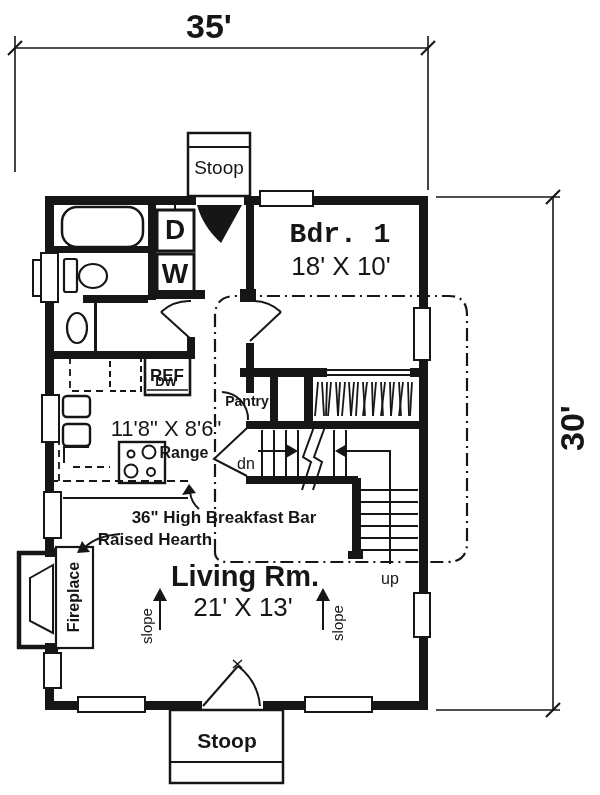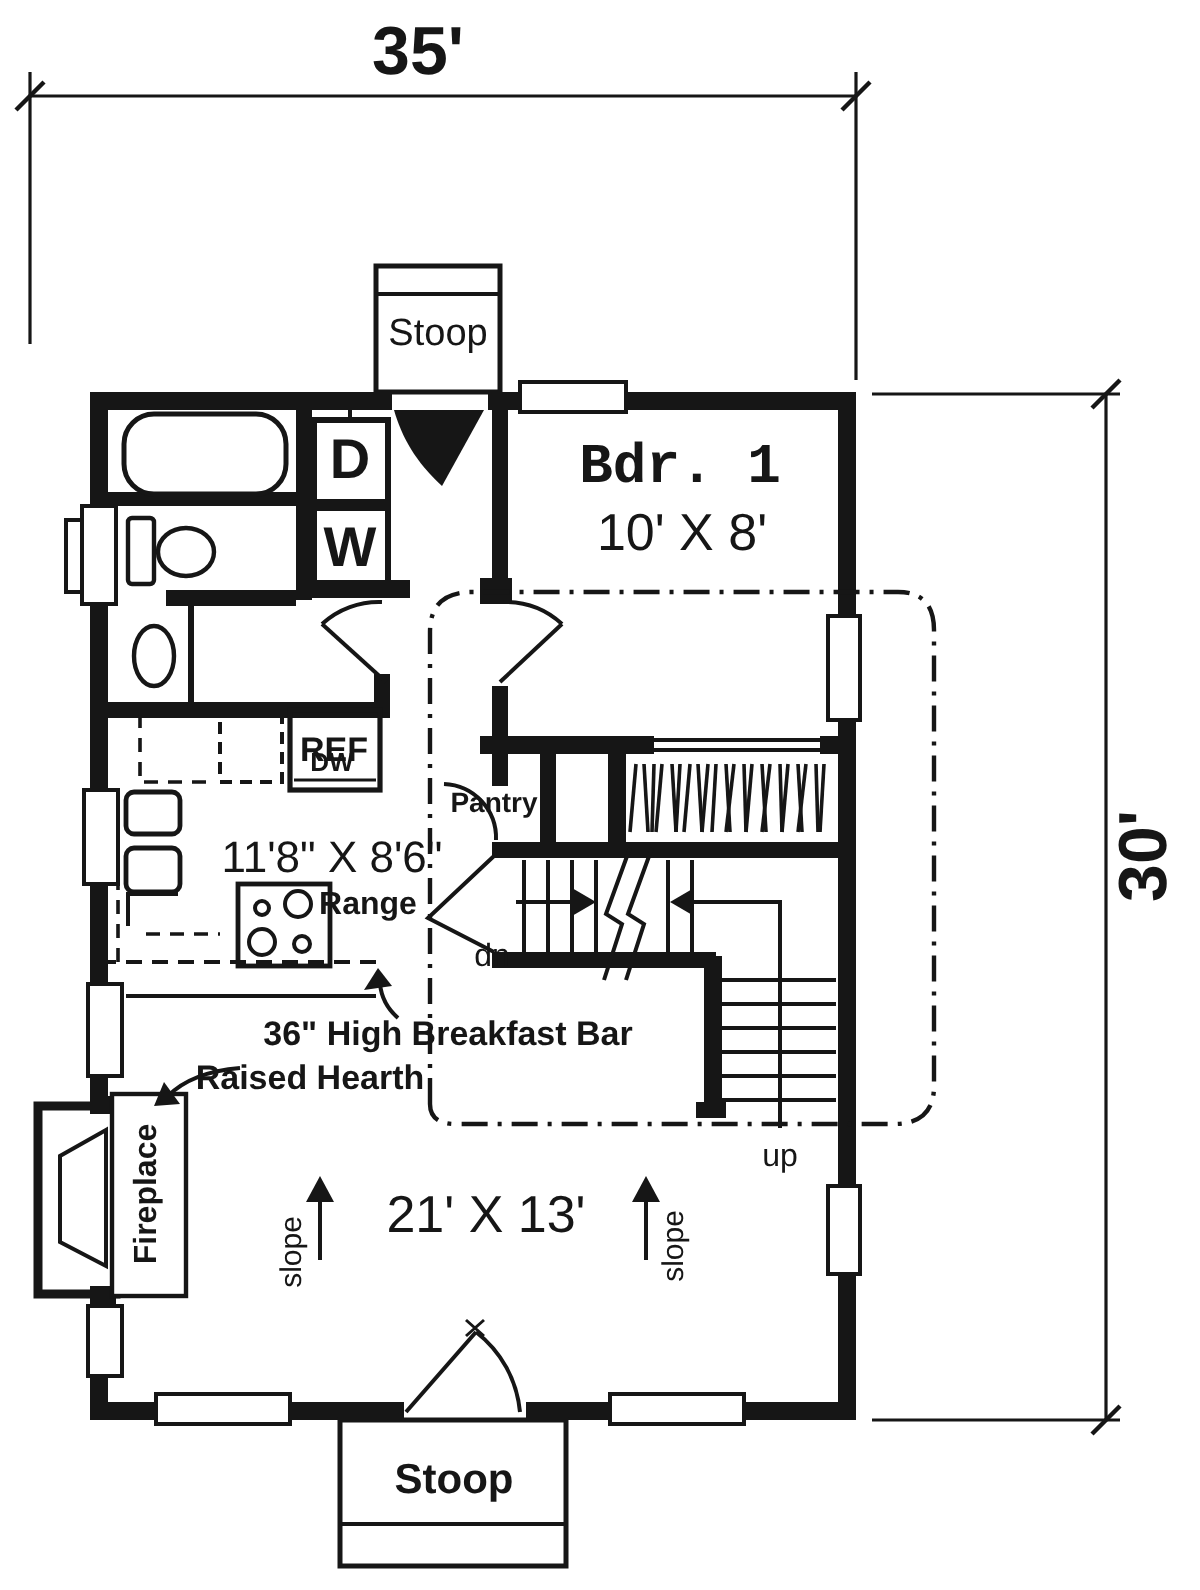--- a/index.html
+++ b/index.html
@@ -206,30 +206,31 @@
     <line x1="546" y1="717" x2="560" y2="703" stroke-width="2.2"></line>
   </g>
 </svg>
 
 <div class="labels">
   <span class="lbl b" style="left:209px;top:26px;font-size:34px;">35'</span>
   <span class="lbl b rot" style="left:572px;top:428px;font-size:34px;">30'</span>
   <span class="lbl" style="left:219px;top:167px;font-size:19px;">Stoop</span>
   <span class="lbl b" style="left:227px;top:740px;font-size:21px;">Stoop</span>
   <span class="lbl b" style="left:340px;top:235px;font-size:28px;font-family:Liberation Mono, monospace;">Bdr. 1</span>
-  <span class="lbl" style="left:341px;top:266px;font-size:26px;">10' X 8'</span>
+  <span class="lbl" style="left:341px;top:266px;font-size:26px;">18' X 10'</span>
   <span class="lbl b" style="left:175px;top:230px;font-size:28px;">D</span>
   <span class="lbl b" style="left:175px;top:274px;font-size:28px;">W</span>
   <span class="lbl b" style="left:126px;top:381px;font-size:13px;margin-left:40px;">DW</span>
   <span class="lbl b" style="left:167px;top:375px;font-size:17px;">REF</span>
   <span class="lbl" style="left:166px;top:429px;font-size:22px;">11'8" X 8'6"</span>
   <span class="lbl b" style="left:247px;top:401px;font-size:14px;">Pantry</span>
   <span class="lbl b" style="left:184px;top:453px;font-size:16px;">Range</span>
-  <span class="lbl" style="left:246px;top:479px;font-size:16px;">dn</span>
+  <span class="lbl" style="left:246px;top:464px;font-size:16px;">dn</span>
   <span class="lbl" style="left:390px;top:579px;font-size:16px;">up</span>
   <span class="lbl b" style="left:224px;top:517px;font-size:17px;">36" High Breakfast Bar</span>
   <span class="lbl b" style="left:155px;top:539px;font-size:17px;">Raised Hearth</span>
+  <span class="lbl b" style="left:245px;top:576px;font-size:29px;">Living Rm.</span>
   <span class="lbl" style="left:243px;top:607px;font-size:26px;">21' X 13'</span>
   <span class="lbl rot" style="left:146px;top:626px;font-size:15px;">slope</span>
   <span class="lbl rot" style="left:337px;top:623px;font-size:15px;">slope</span>
   <span class="lbl b rot" style="left:74px;top:597px;font-size:16px;">Fireplace</span>
 </div>
 </div>
 
 </body></html>

